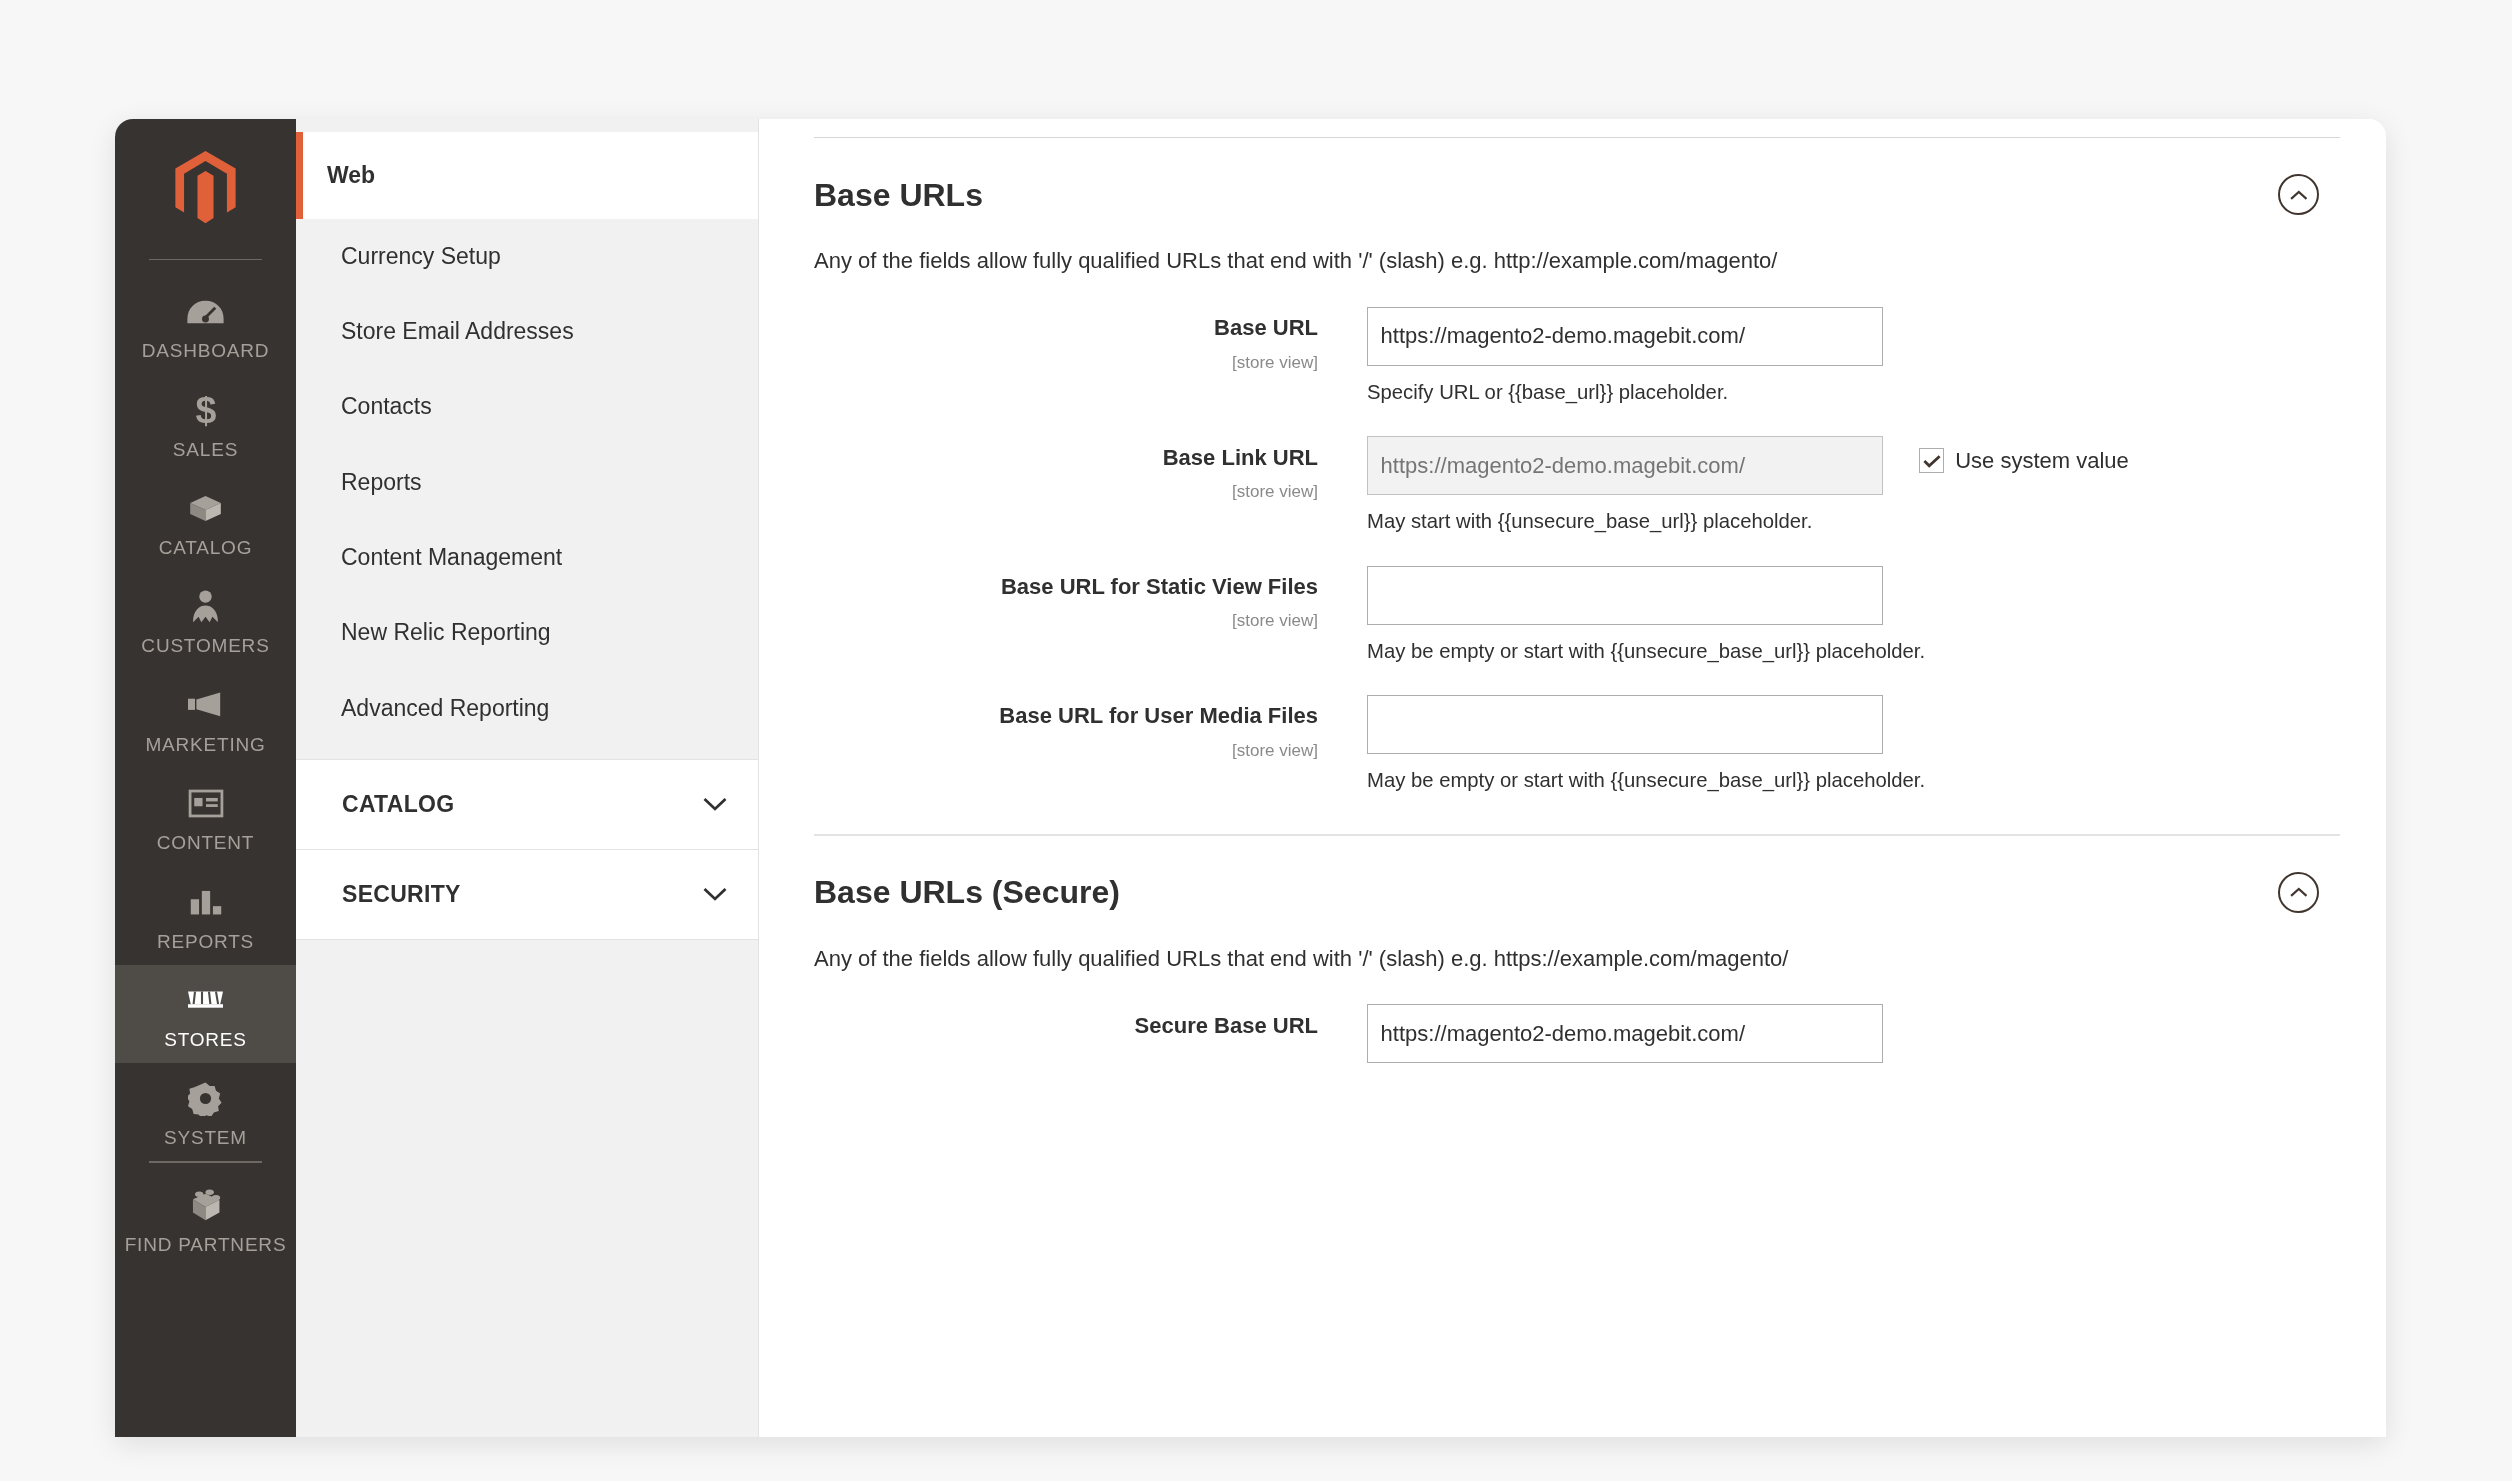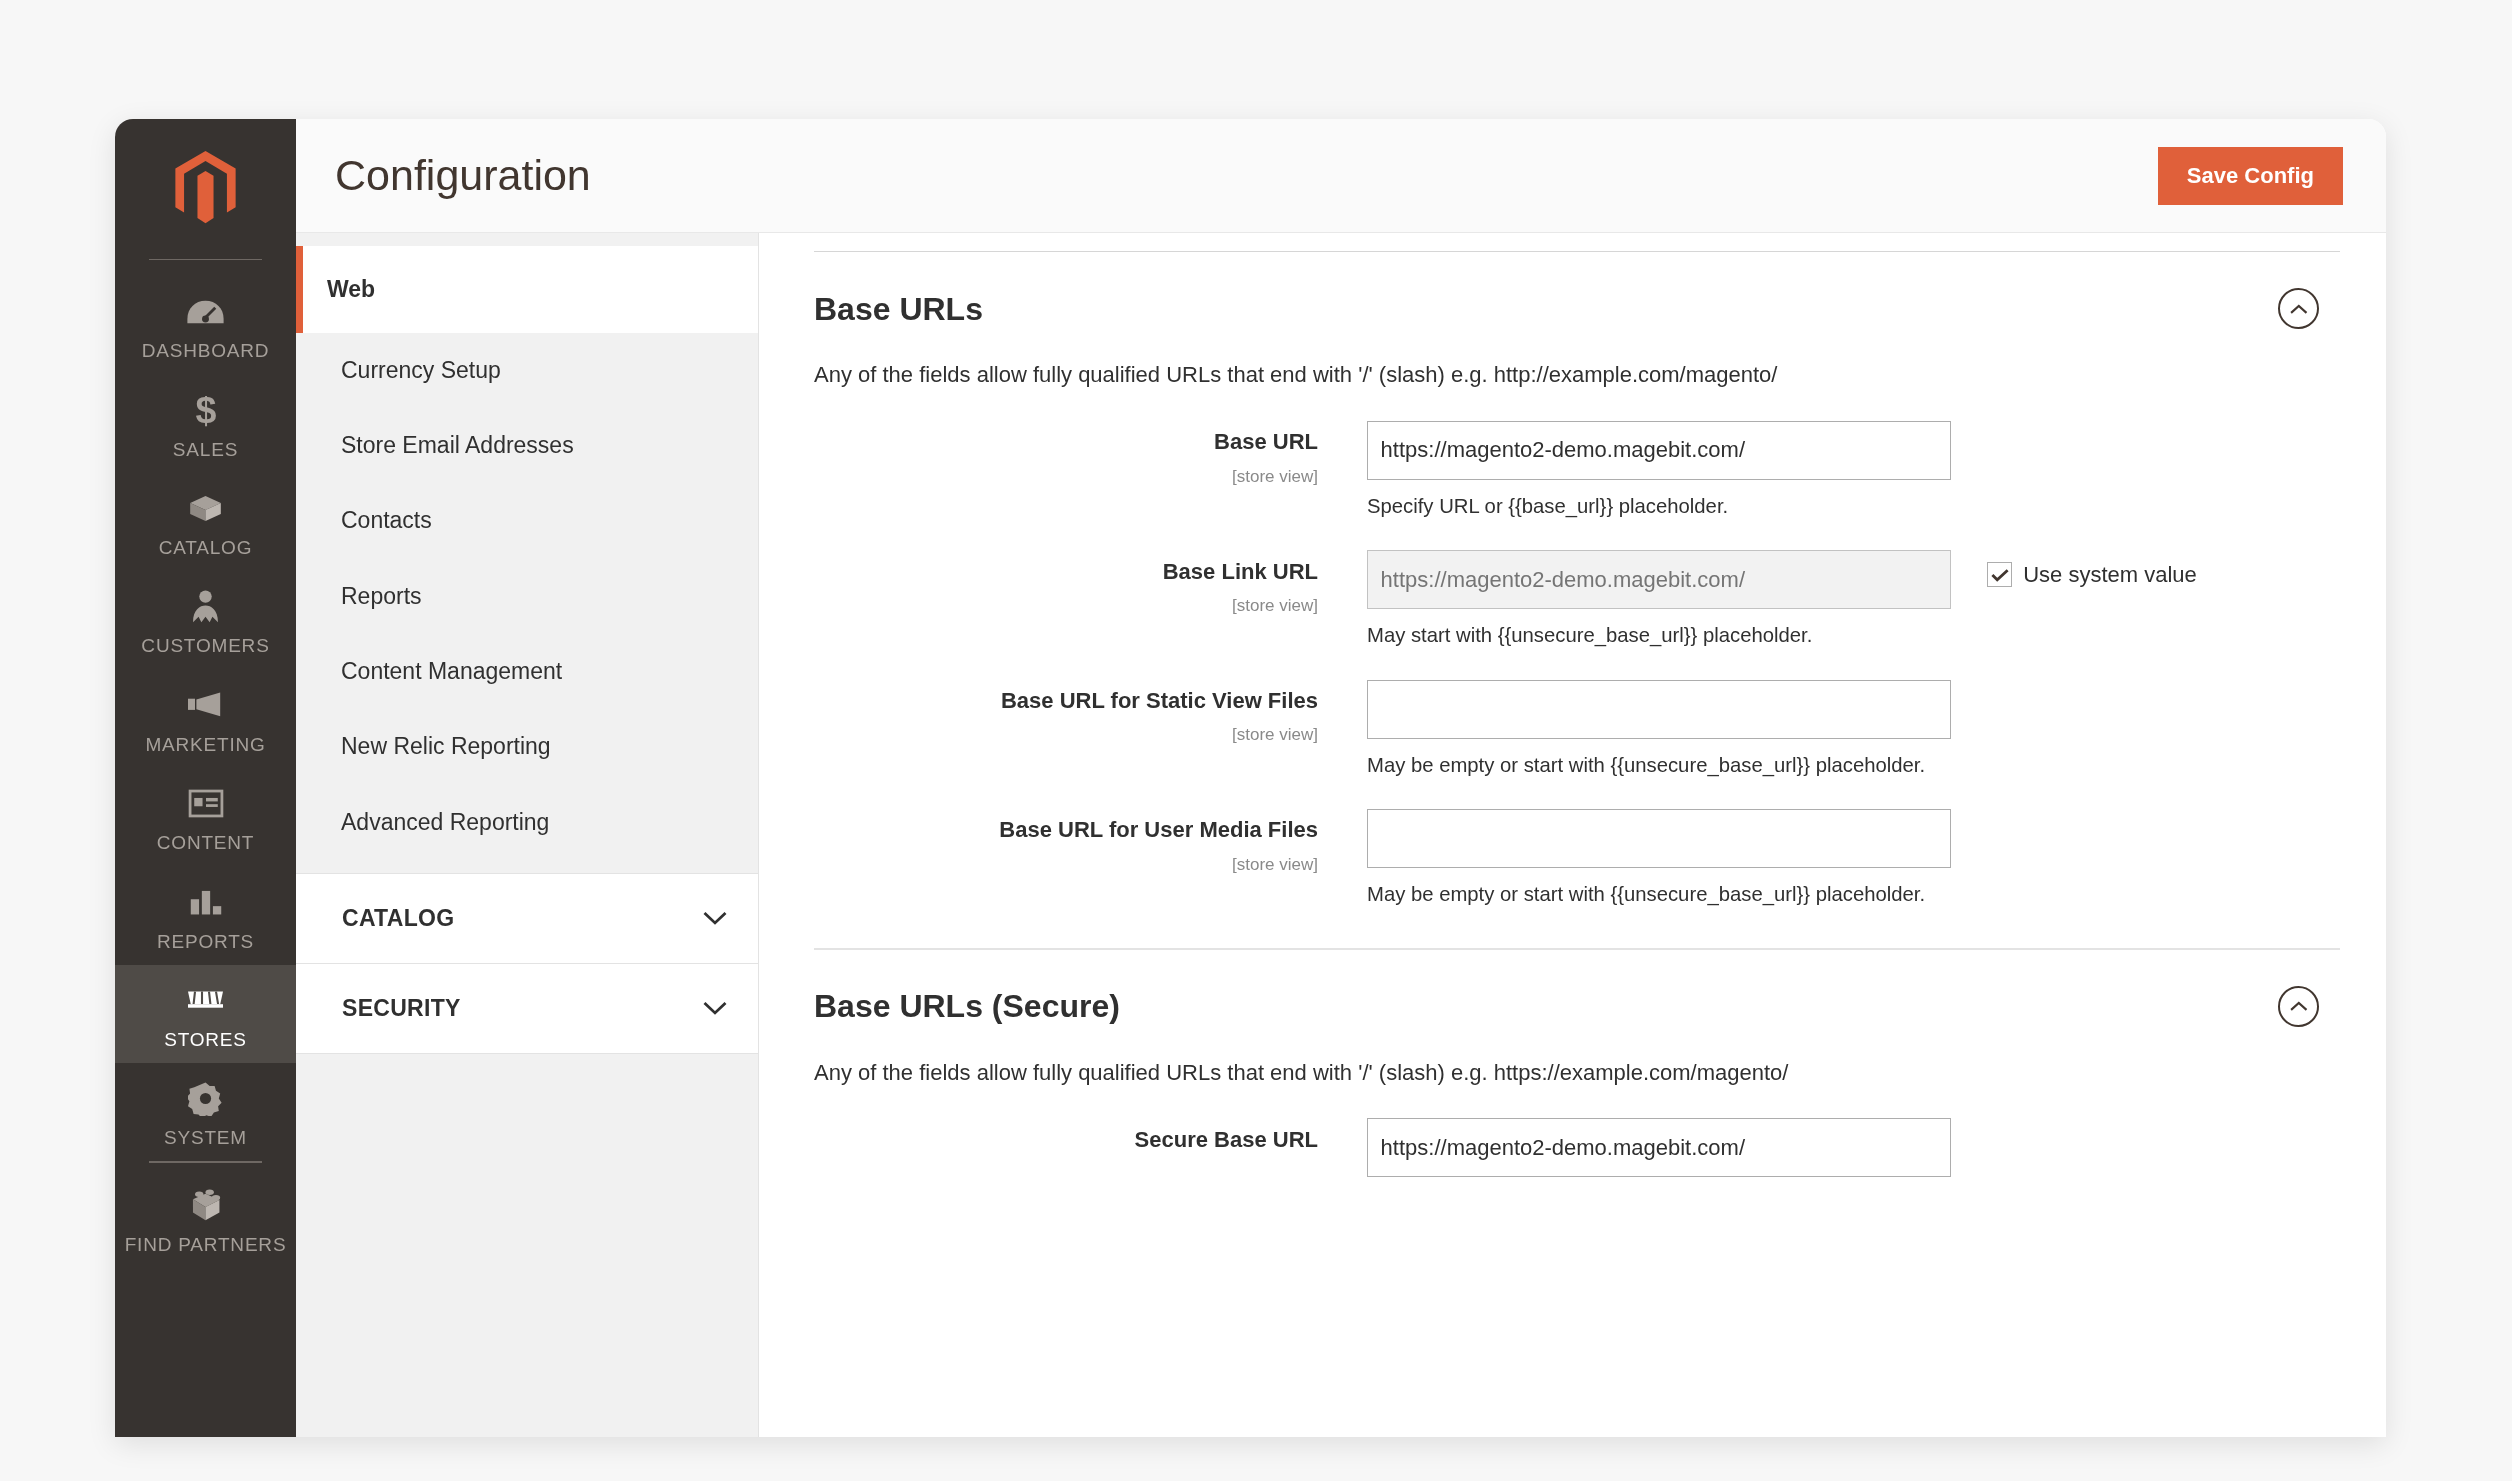--- a/index.html
+++ b/index.html
@@ -180,21 +180,21 @@
     flex: 0 0 533px;
     text-align: right;
     padding-right: 29px;
     padding-top: 8.4px;
   }
   .field-label { font-size: 22px; font-weight: bold; color: #303030; line-height: 1.15; }
   .field-scope { font-size: 17px; color: #8a8a8a; margin-top: 13px; line-height: 1; }
 
   .field-control-col { flex: 1; min-width: 0; display: flex; align-items: flex-start; }
   .field-input {
-    width: 584px;
+    width: 516px;
     height: 59px;
     border: 1.4px solid #adadad;
     background: #ffffff;
     font-family: inherit;
     font-size: 22px;
     color: #303030;
     padding: 0 12.6px;
     line-height: 1;
   }
   .field-input.disabled { background: #f2f2f2; color: #a3a3a3; border-color: #c2c2c2; }
@@ -352,24 +352,20 @@
             <polygon points="48,17 28,27 28,46 48,35" fill="#bdb7b1"></polygon>
           </svg>
       </span>
       <div class="nav-label">FIND PARTNERS</div>
     </div>
 
   </nav>
 
   <div id="right-pane">
 
-    <header id="page-header">
-      <h1 id="page-title">Configuration</h1>
-      <button id="save-config-button">Save Config</button>
-    </header>
 
     <div id="body-row">
 
       <aside id="secondary-nav">
         <div class="sec-item active">
           <span>Web</span>
         </div>
         <div class="sec-item">
           <span>Currency Setup</span>
         </div>

